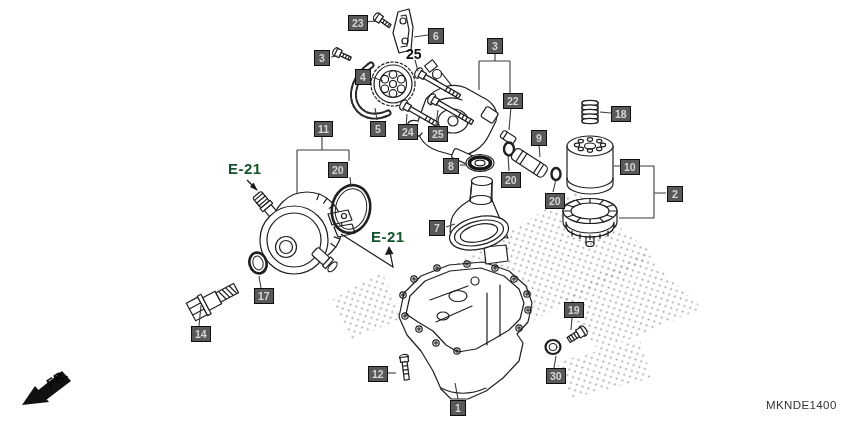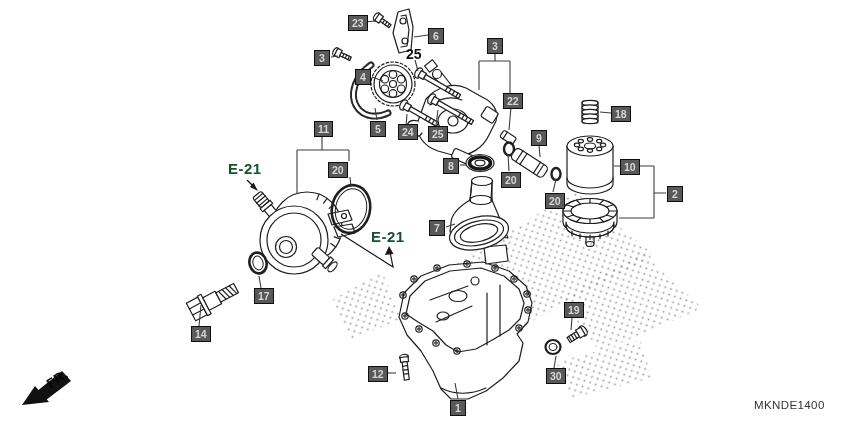--- a/index.html
+++ b/index.html
@@ -8,21 +8,21 @@
   .stage svg{position:absolute;left:0;top:0;}
   .co{position:absolute;background:#595959;color:#d6d6d6;border:1px solid #0e0e0e;
       font:bold 10.5px "Liberation Sans",sans-serif;padding:1px 3px;min-width:8px;
       height:12px;line-height:12px;text-align:center;box-sizing:content-box;}
   .plain-num{position:absolute;font:bold 14px "Liberation Sans",sans-serif;color:#101010;}
   .eref{position:absolute;font:bold 15px "Liberation Sans",sans-serif;color:#14532d;
         letter-spacing:.5px;}
   .fr{position:absolute;font:bold 13px "Liberation Sans",sans-serif;color:#050505;
       transform:rotate(-33deg);letter-spacing:.5px;}
   .code{position:absolute;font:11.5px "Liberation Sans",sans-serif;color:#333;
-        letter-spacing:.4px;}
+        letter-spacing:.4px;margin-left:12px;}
 </style>
 </head>
 <body>
 
 <div class="stage">
 
 <svg width="842" height="421" viewBox="0 0 842 421">
   <defs>
     <pattern id="dots" width="6" height="6" patternUnits="userSpaceOnUse" patternTransform="rotate(18)">
       <circle cx="1.5" cy="1.5" r="1" fill="#9b9b9b"></circle>

